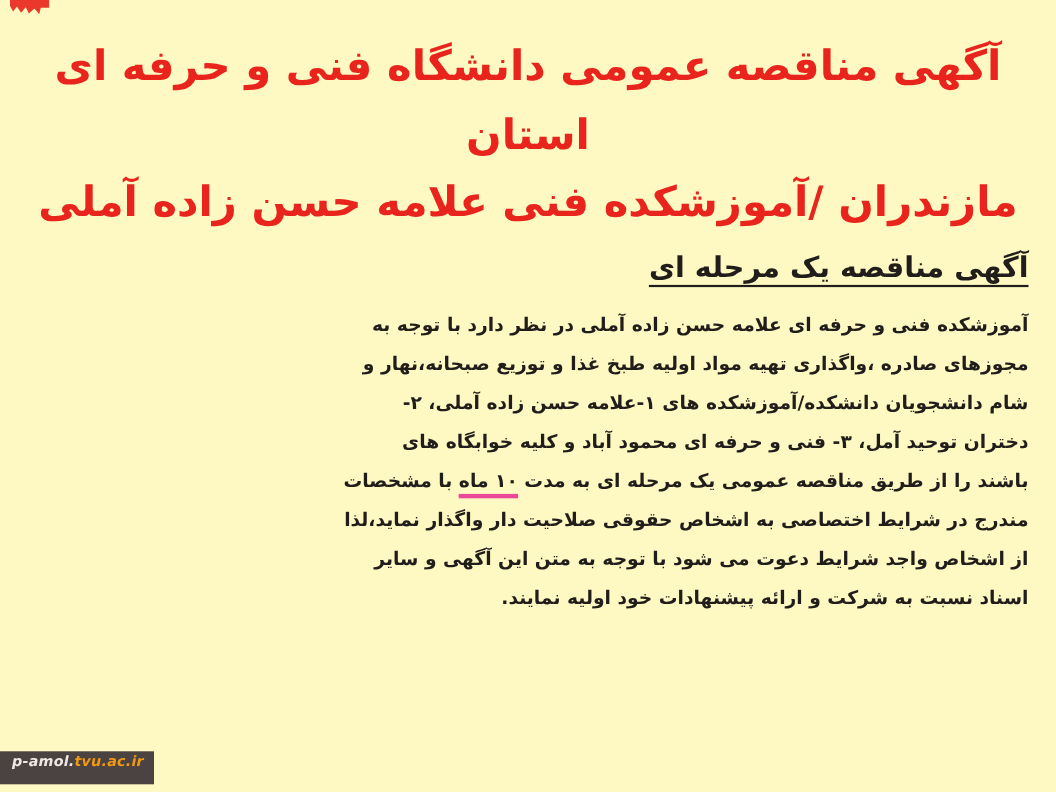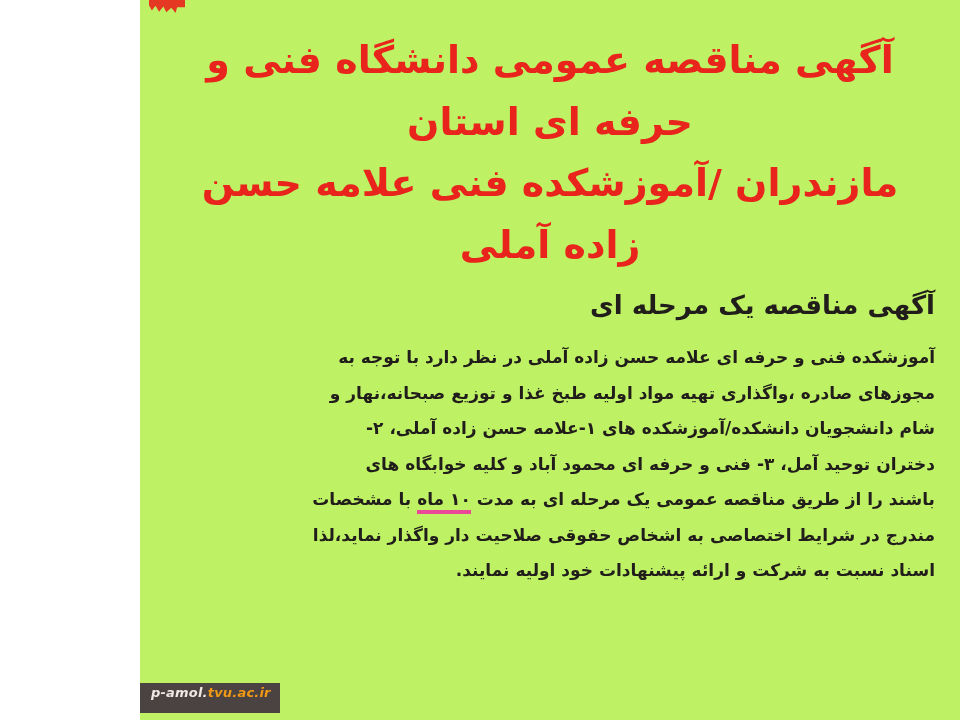--- a/index.html
+++ b/index.html
@@ -1,19 +1,19 @@
 <!DOCTYPE html>
 <html lang="fa" dir="rtl"><head>
 <meta charset="utf-8">
 <style>
   html,body{margin:0;padding:0;}
   .page{
     position:relative;
-    width:820px;height:720px;
-    background:#bef264;
+    width:960px;height:720px;
+    background:#fef9c3;
     overflow:hidden;
     font-family:"DejaVu Sans",sans-serif;
     direction:rtl;
   }
   .corner-mark{
     position:absolute;top:0;left:9px;
     width:36px;height:13px;
     background:#e8241c;
     clip-path:polygon(0 0,100% 0,100% 55%,78% 55%,74% 100%,62% 60%,48% 95%,40% 50%,28% 90%,18% 45%,8% 80%,0 40%);
     opacity:.9;
@@ -28,20 +28,21 @@
   }
   .title .t-line{display:block;}
   .subtitle{
     margin:14px 25px 0 0;
     text-align:right;
     font-size:26px;
     font-weight:bold;
     color:#211d1b;
   }
   .subtitle .subtitle-text{
+    text-decoration:underline;
     text-decoration-thickness:2px;
     text-underline-offset:7px;
     margin-top:44px;
   }
   .body-text{
     margin:20px 25px 0 20px;
     color:#211d1b;
     font-size:17px;
     font-weight:bold;
     text-align:right;
@@ -84,20 +85,21 @@
     <span class="subtitle-text">آگهی مناقصه یک مرحله ای</span>
   </h2>
 
   <div class="body-text">
     <div class="bline">آموزشکده فنی و حرفه ای علامه حسن زاده آملی در نظر دارد با توجه به</div>
     <div class="bline">مجوزهای صادره ،واگذاری تهیه مواد اولیه طبخ غذا و توزیع صبحانه،نهار و</div>
     <div class="bline">شام دانشجویان دانشکده/آموزشکده های  ۱-علامه حسن زاده آملی، ۲-</div>
     <div class="bline">دختران توحید آمل، ۳- فنی و حرفه ای محمود آباد و کلیه خوابگاه های</div>
     <div class="bline"><span>باشند را از طریق مناقصه عمومی یک مرحله ای به مدت </span><span class="u-duration">۱۰ ماه</span><span> با مشخصات</span></div>
     <div class="bline">مندرج در شرایط اختصاصی به اشخاص حقوقی صلاحیت دار واگذار نماید،لذا</div>
+    <div class="bline">از اشخاص واجد شرایط دعوت می شود با توجه به متن این آگهی و سایر</div>
     <div class="bline">اسناد نسبت به شرکت و ارائه پیشنهادات خود اولیه نمایند.</div>
   </div>
 
   <div class="watermark">
     <span class="wm-prefix">p-amol.</span><span class="wm-suffix">tvu.ac.ir</span>
   </div>
 
 </div>
 
 </body></html>

